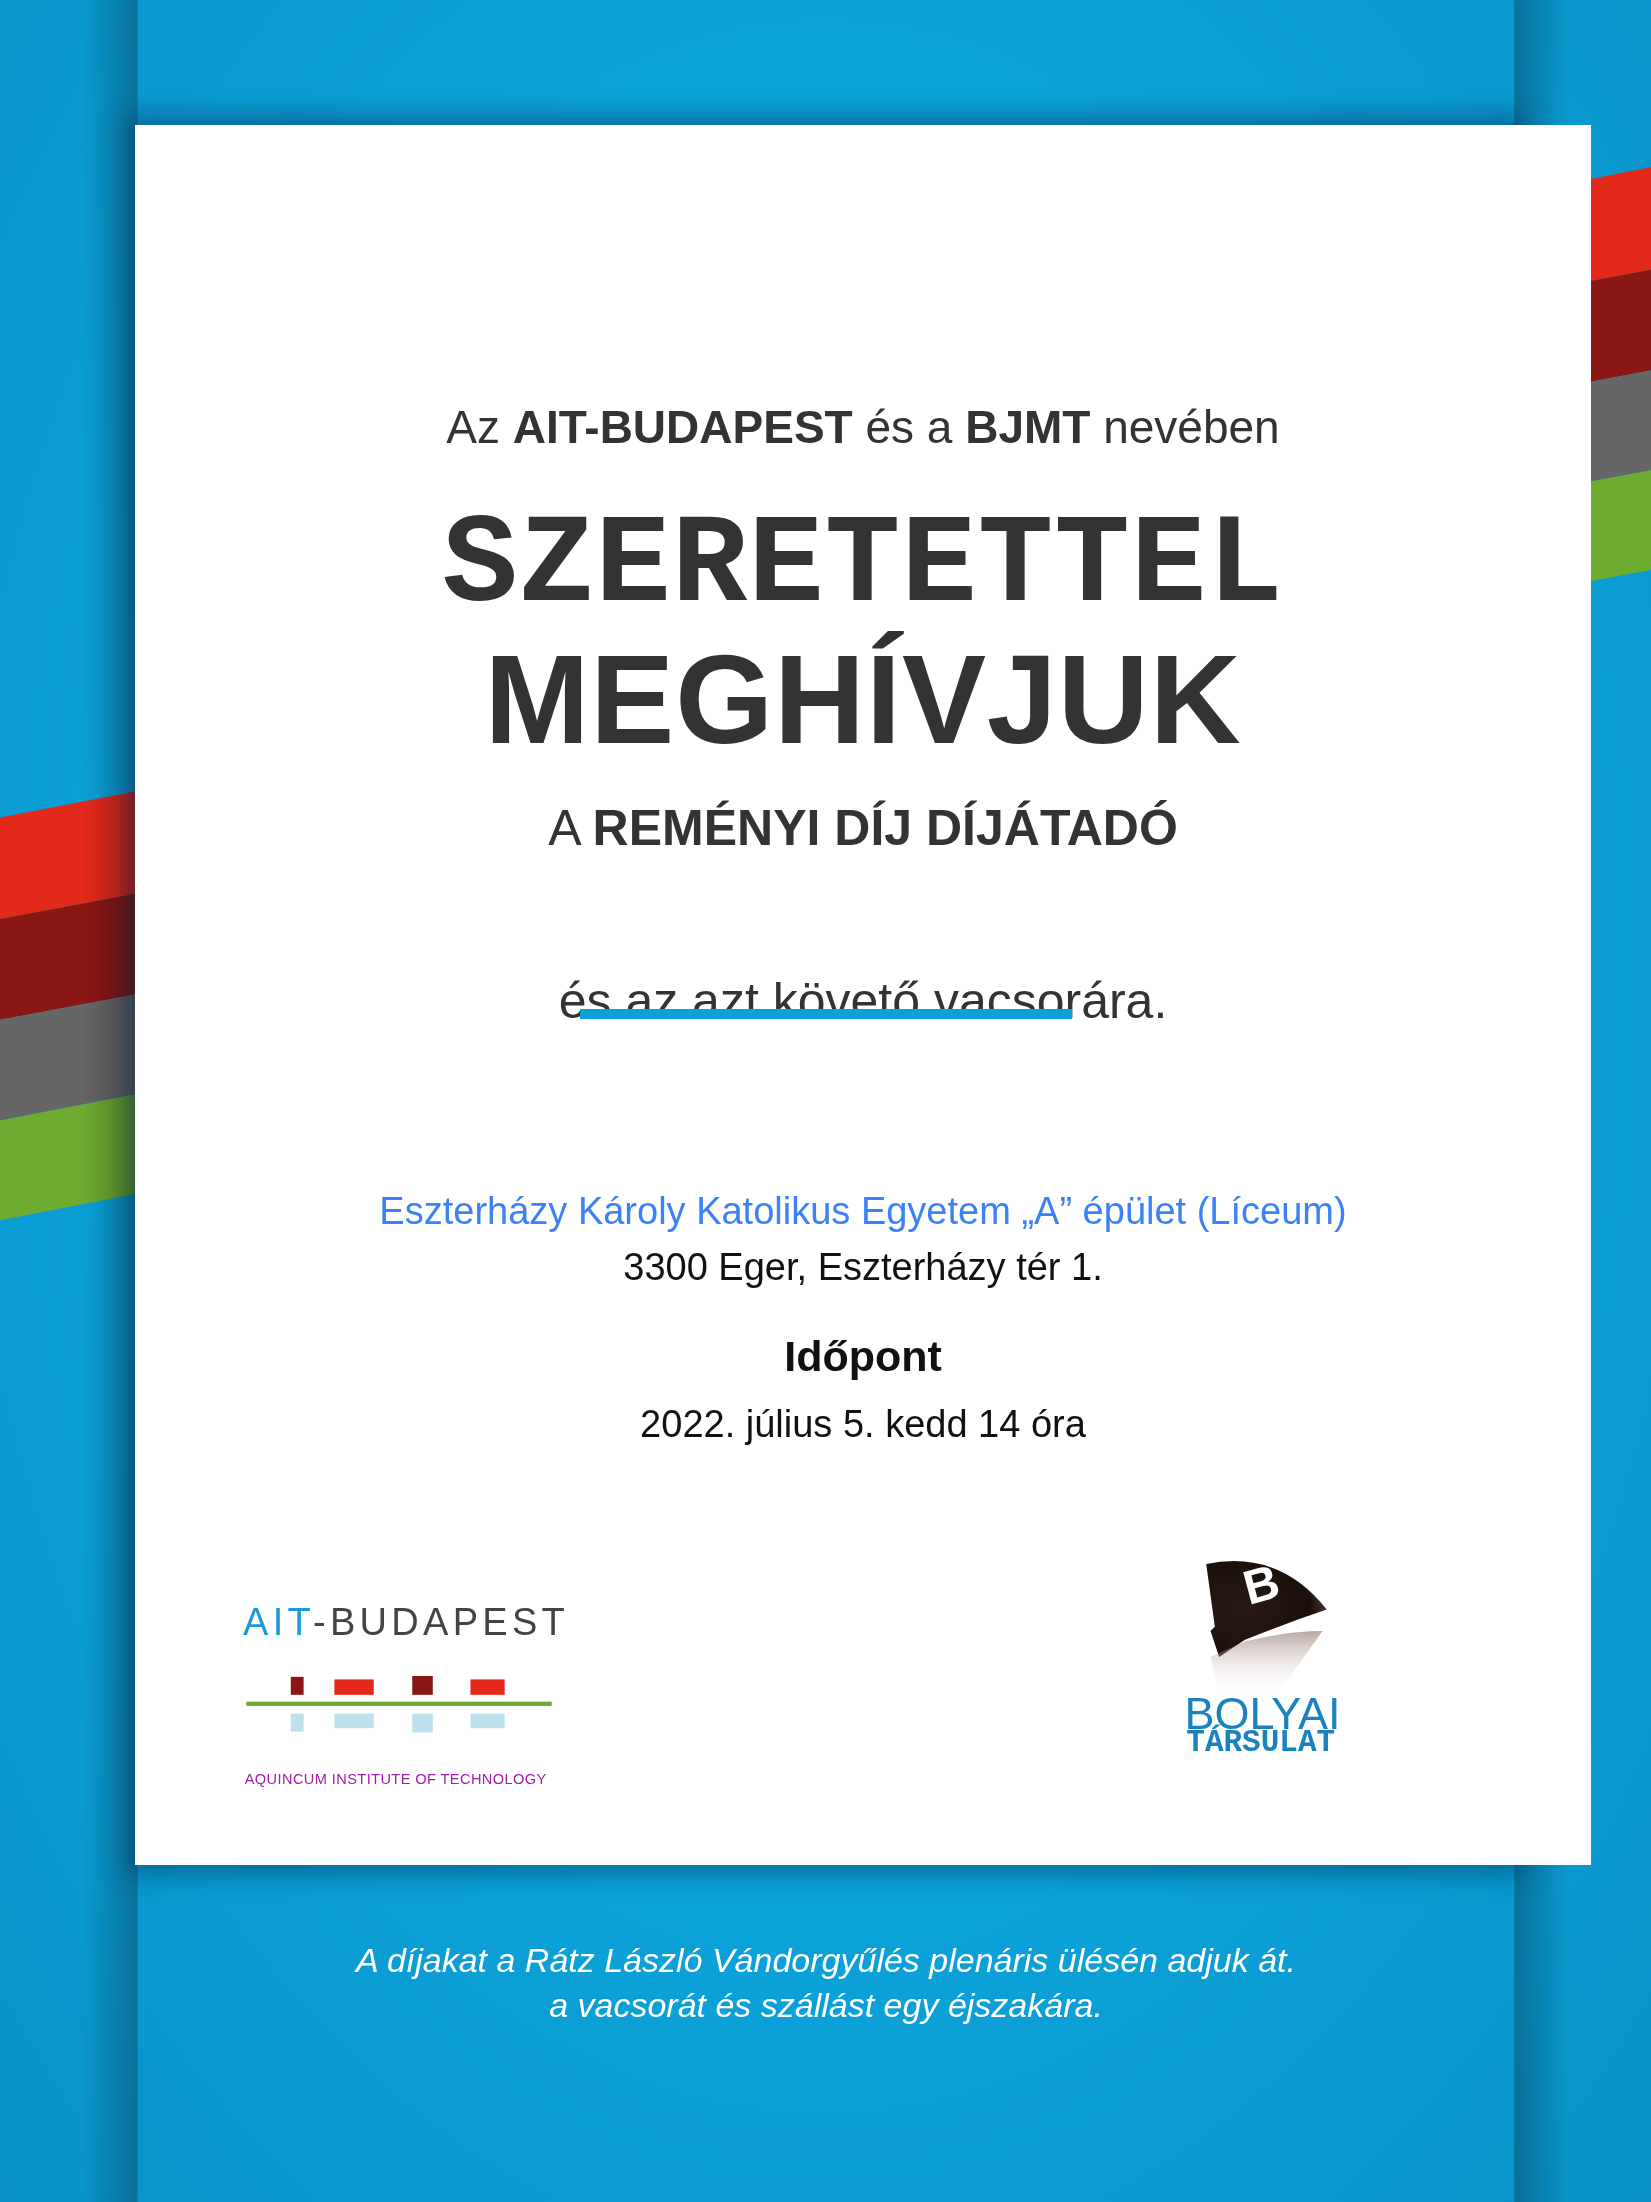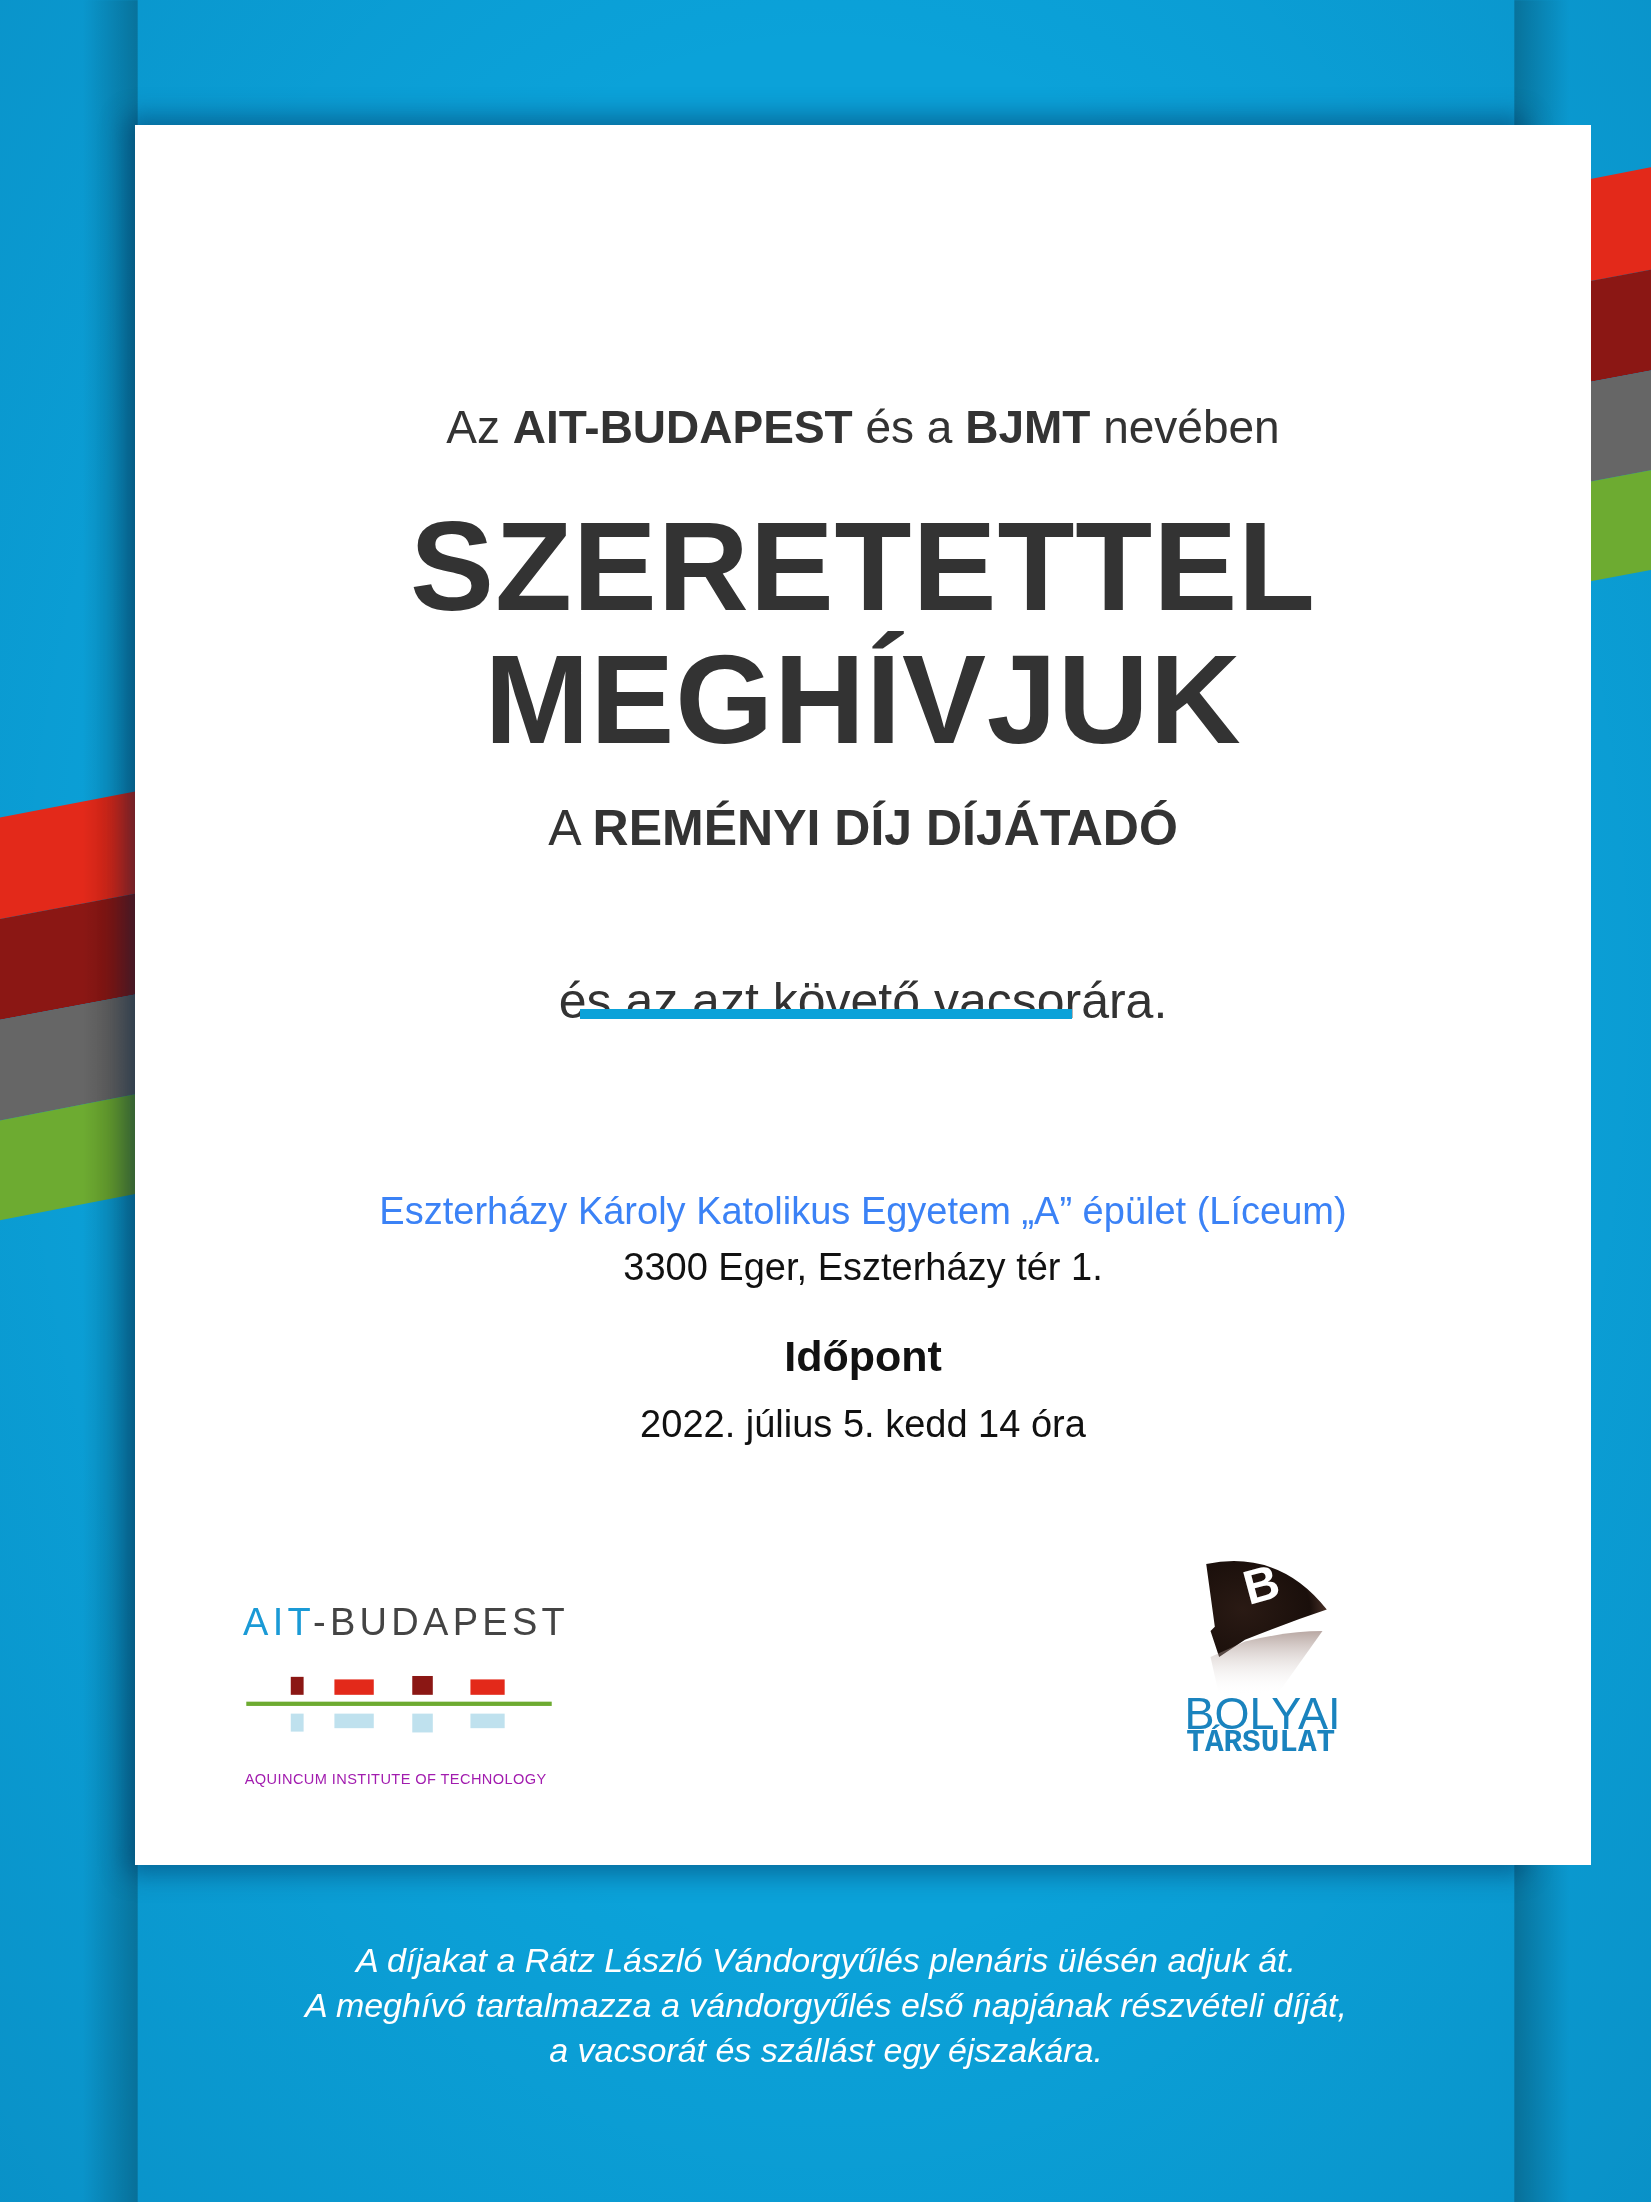--- a/index.html
+++ b/index.html
@@ -18,21 +18,21 @@
     box-shadow: 0 0 24px 8.6px rgba(0,40,80,0.45);
   }
   .card {
     position:absolute; left:135px; top:125px; width:1456px; height:1740px;
     background:#ffffff; color:#333333;
   }
   .center { position:absolute; left:0; right:0; text-align:center; }
   .intro { top:275px; font-size:46px; font-weight:400; }
   .intro b { font-weight:700; }
   .title { font-size:126px; font-weight:700; line-height:1; letter-spacing:0.9px; }
-  .t1 { top:379px; }
+  .t1 { top:379px;font-family:Liberation Mono, monospace; }
   .t2 { top:512px; }
   .sub1 { top:674px; font-size:50px; }
   .sub1 b { font-weight:700; }
   .sub2 { top:770px; font-size:50px; font-weight:700; }
   .sub3 { top:847px; font-size:50px; }
   .divider { position:absolute; left:580px; width:492px; height:10.3px; top:1009px; background:#0ba2d9; }
   .card .divider { left:445px; top:884px; }
   .h-loc { top:994px; font-size:43px; font-weight:700; color:#111; }
   .addr1 { top:1065px; font-size:38px; color:#3b82f6; }
   .addr2 { top:1121px; font-size:38px; color:#111; }
@@ -134,16 +134,15 @@
       <path d="M 40 130 L 80 112 Q 130 100 170 100 L 120 170 L 50 175 Z" fill="url(#refl)"></path>
       <text x="100" y="65" font-family="Liberation Sans, sans-serif" font-weight="700" font-size="56" fill="#ffffff" text-anchor="middle" transform="rotate(-15 100 50)">B</text>
     </svg>
     <div class="bolyai-name">BOLYAI</div>
     <div class="bolyai-name2">TÁRSULAT</div>
   </div>
 </div>
 
 <div class="footer">
   <div>A díjakat a Rátz László Vándorgyűlés plenáris ülésén adjuk át.</div>
-  <div>A meghívó tartalmazza a vándorgyűlés első napjának részvételi díját,</div>
   <div>a vacsorát és szállást egy éjszakára.</div>
 </div>
 
 
 </body></html>

